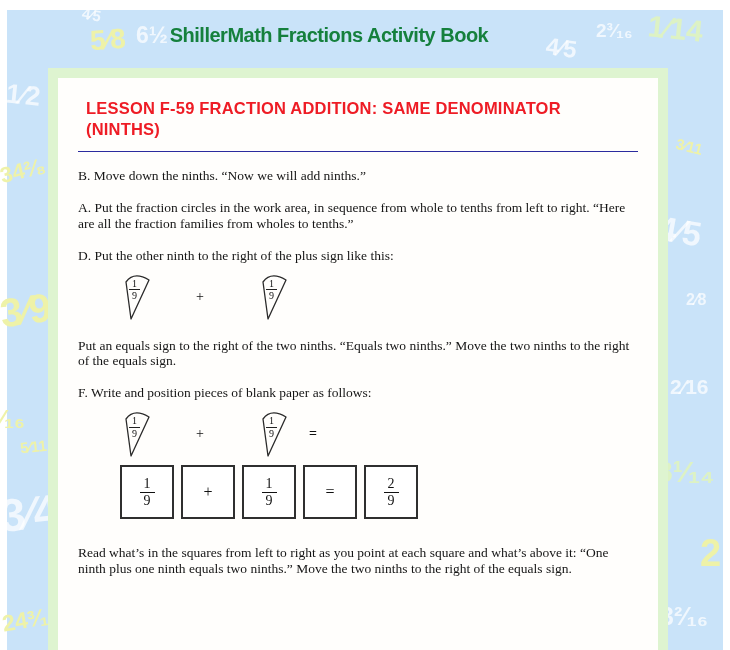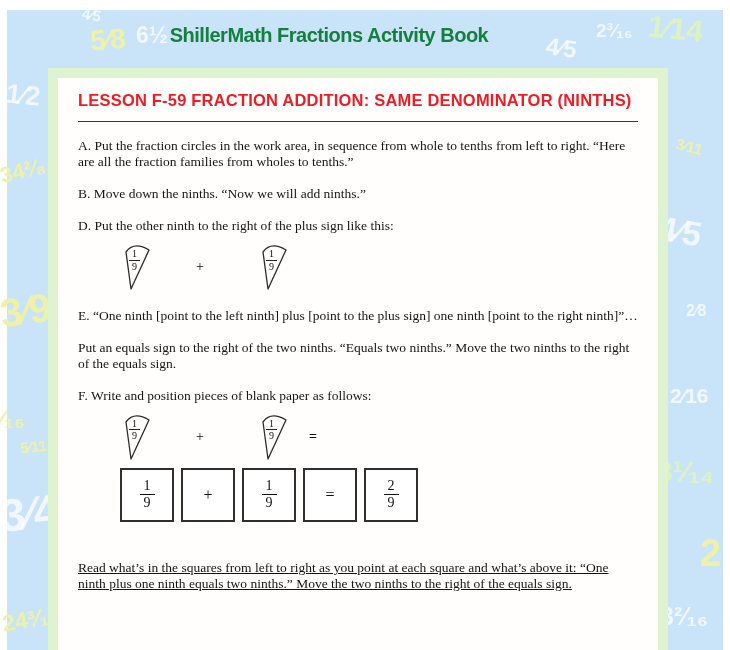--- a/index.html
+++ b/index.html
@@ -28,22 +28,22 @@
   .d5{left:648px;top:12px;font-size:30px;transform:rotate(6deg);}
   .d6{left:6px;top:80px;font-size:27px;transform:rotate(6deg);}
   .d7{left:0px;top:158px;font-size:22px;transform:rotate(-14deg);}
   .d8{left:0px;top:288px;font-size:40px;transform:rotate(-8deg);}
   .d9{left:-8px;top:405px;font-size:24px;}
   .d10{left:20px;top:438px;font-size:15px;transform:rotate(-6deg);}
   .d11{left:0px;top:486px;font-size:46px;transform:rotate(-6deg);}
   .d12{left:2px;top:606px;font-size:23px;transform:rotate(-10deg);}
   .d13{left:676px;top:138px;font-size:15px;transform:rotate(14deg);}
   .d14{left:658px;top:212px;font-size:34px;transform:rotate(10deg);}
-  .d15{left:686px;top:302px;font-size:16px;text-align:center;}
-  .d16{left:670px;top:384px;font-size:21px;}
+  .d15{left:686px;top:291px;font-size:16px;text-align:center;}
+  .d16{left:670px;top:375px;font-size:21px;}
   .d17{left:656px;top:455px;font-size:30px;}
   .d18{left:700px;top:532px;font-size:38px;}
   .d19{left:660px;top:602px;font-size:25px;}
   
   .book-title{
     position:absolute;left:0;top:24px;width:658px;text-align:center;
     font-family:"Liberation Sans",sans-serif;font-weight:bold;
     font-size:20px;letter-spacing:-0.5px;color:#15803d;
   }
   
@@ -51,21 +51,21 @@
     position:absolute;left:48px;top:68px;width:620px;height:582px;
     background:#def4d0;
   }
   .card{
     position:absolute;left:58px;top:78px;width:600px;height:572px;
     background:#fffefc;box-sizing:border-box;
     padding:12px 20px 0 20px;
   }
   .lesson-title{
     font-family:"Liberation Sans",sans-serif;font-weight:bold;
-    font-size:16.5px;line-height:1.3;color:#ee1c25;margin:0;
+    font-size:16.5px;line-height:1.3;color:#ee1c25;margin:8px;
     letter-spacing:0.2px;
   }
   .rule{
     border:none;border-top:1.5px solid #2b2b9e;margin:10px 0 0 0;
   }
   .para{
     font-size:13.5px;line-height:1.18;color:#151515;margin:16px 0 0 0;
   }
   
   .pieces-row{display:flex;align-items:center;margin:8px 0 0 46px;height:50px;}
@@ -119,22 +119,22 @@
 <span class="deco dw d19">3²⁄₁₆</span>
 
 <div class="book-title">ShillerMath Fractions Activity Book</div>
 
 <div class="card-green"></div>
 
 <div class="card">
   <h1 class="lesson-title">LESSON F-59 FRACTION ADDITION: SAME DENOMINATOR (NINTHS)</h1>
   <hr class="rule">
 
+  <p class="para">B. Move down the ninths.  “Now we will add ninths.”</p>
   <p class="para">A. Put the fraction circles in the work area, in sequence from whole to tenths from left to right. “Here are all the fraction families from wholes to tenths.”</p>
-  <p class="para">B. Move down the ninths.  “Now we will add ninths.”</p>
   <p class="para">D. Put the other ninth to the right of the plus sign like this:</p>
 
   <div class="pieces-row">
     <div class="wedge">
       <svg viewBox="0 0 28 48" width="28" height="48">
         <path d="M7,46 L2,9 Q10,-2 25,7 Z" fill="none" stroke="#2b2b2b" stroke-width="1.3" stroke-linejoin="round"></path>
       </svg>
       <div class="wfrac">
         <span class="wnum">1</span>
         <span class="wden">9</span>
@@ -145,21 +145,20 @@
       <svg viewBox="0 0 28 48" width="28" height="48">
         <path d="M7,46 L2,9 Q10,-2 25,7 Z" fill="none" stroke="#2b2b2b" stroke-width="1.3" stroke-linejoin="round"></path>
       </svg>
       <div class="wfrac">
         <span class="wnum">1</span>
         <span class="wden">9</span>
       </div>
     </div>
   </div>
 
-  <p class="para">E. “One ninth [point to the left ninth] plus [point to the plus sign] one ninth [point to the right ninth]”…</p>
   <p class="para">Put an equals sign to the right of the two ninths.  “Equals two ninths.” Move the two ninths to the right of the equals sign.</p>
   <p class="para">F. Write and position pieces of blank paper as follows:</p>
 
   <div class="pieces-row">
     <div class="wedge">
       <svg viewBox="0 0 28 48" width="28" height="48">
         <path d="M7,46 L2,9 Q10,-2 25,7 Z" fill="none" stroke="#2b2b2b" stroke-width="1.3" stroke-linejoin="round"></path>
       </svg>
       <div class="wfrac">
         <span class="wnum">1</span>
@@ -199,14 +198,14 @@
       <span class="sqop">=</span>
     </div>
     <div class="square">
       <div class="sqfrac">
         <span class="sqnum">2</span>
         <span class="sqden">9</span>
       </div>
     </div>
   </div>
 
-  <p class="para" style="margin-top:38px;text-decoration:underline;">Read what’s in the squares from left to right as you point at each square and what’s above it: “One ninth plus one ninth equals two ninths.” Move the two ninths to the right of the equals sign.</p>
+  <p class="para" style="margin-top:26px;">Read what’s in the squares from left to right as you point at each square and what’s above it: “One ninth plus one ninth equals two ninths.” Move the two ninths to the right of the equals sign.</p>
 </div>
 
 </body></html>

